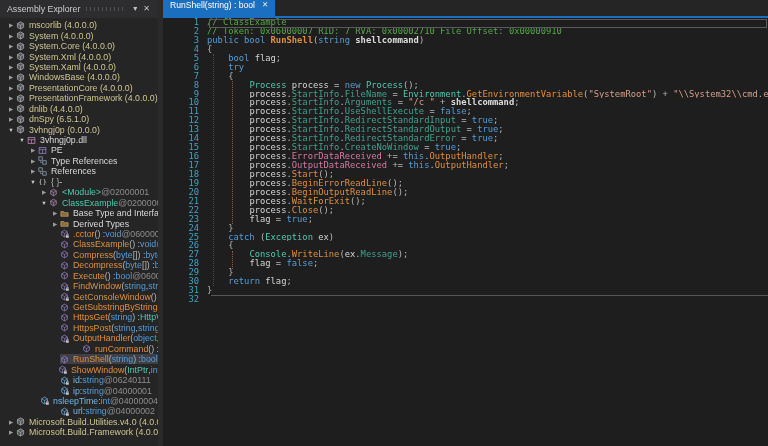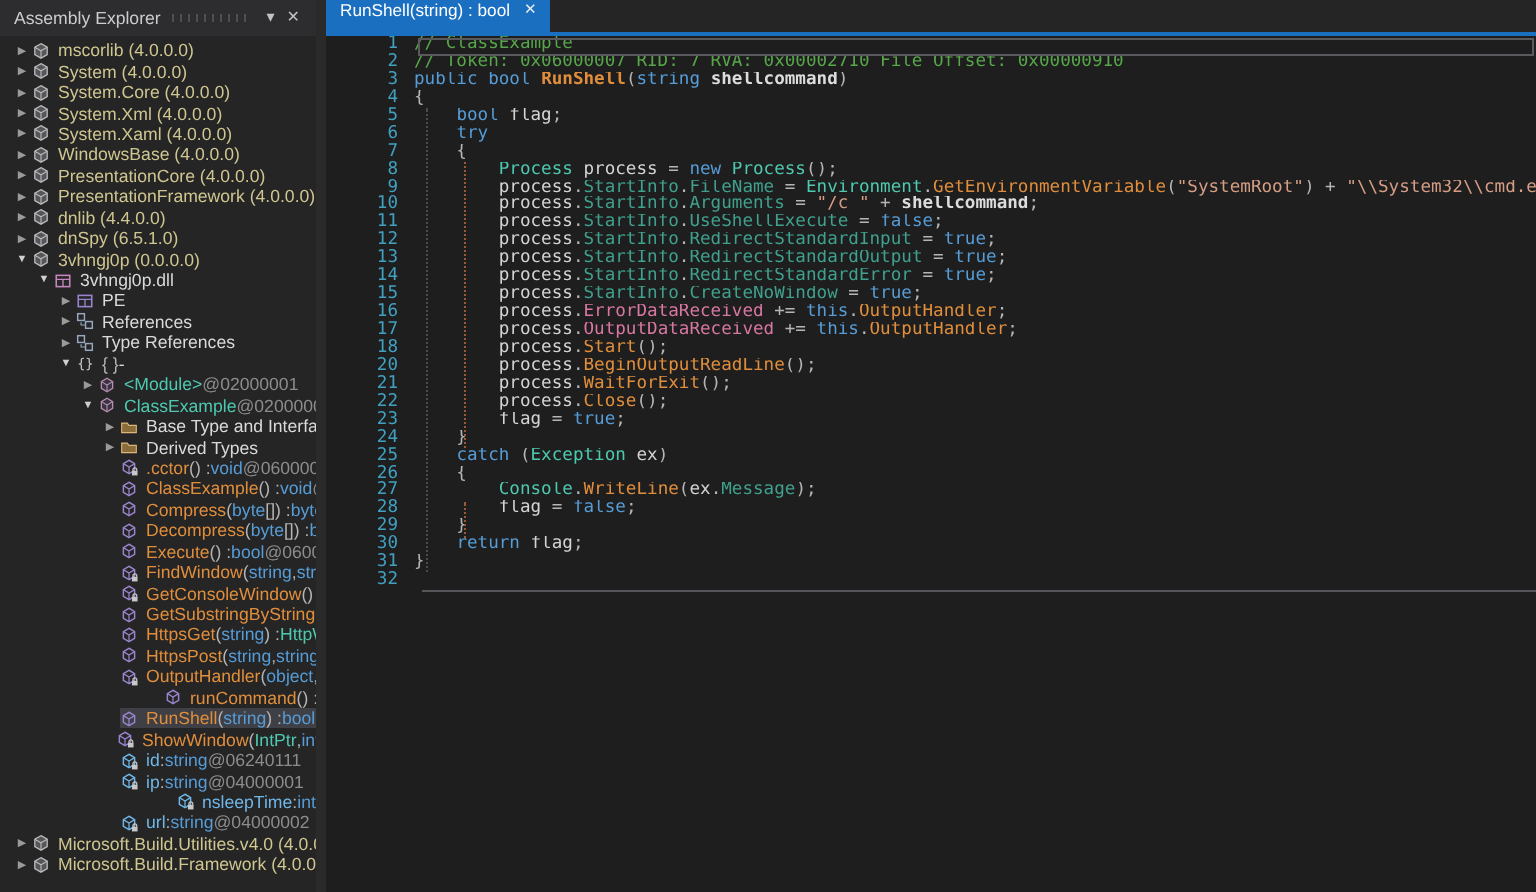--- a/index.html
+++ b/index.html
@@ -221,34 +221,34 @@
         <div class="trow" style="padding-left: 28px;">
           <span class="exp">▶</span>
           <span class="rc">
             <span class="ticon">
               <svg viewBox="0 0 16 16">
                 <rect x="1.5" y="1.5" width="6" height="6" fill="none" stroke="#96A8BE" stroke-width="1.3"></rect>
                 <rect x="8.5" y="8.5" width="6" height="6" fill="none" stroke="#96A8BE" stroke-width="1.3"></rect>
                 <path d="M4.5 9 V11.5 H8" fill="none" stroke="#96A8BE"></path>
               </svg>
             </span>
-            <span class="s-wh">References</span>
+            <span class="s-wh">Type References</span>
           </span>
         </div>
         <div class="trow" style="padding-left: 28px;">
           <span class="exp">▶</span>
           <span class="rc">
             <span class="ticon">
               <svg viewBox="0 0 16 16">
                 <rect x="1.5" y="1.5" width="6" height="6" fill="none" stroke="#96A8BE" stroke-width="1.3"></rect>
                 <rect x="8.5" y="8.5" width="6" height="6" fill="none" stroke="#96A8BE" stroke-width="1.3"></rect>
                 <path d="M4.5 9 V11.5 H8" fill="none" stroke="#96A8BE"></path>
               </svg>
             </span>
-            <span class="s-wh">Type References</span>
+            <span class="s-wh">References</span>
           </span>
         </div>
         <div class="trow" style="padding-left: 28px;">
           <span class="exp e">▼</span>
           <span class="rc">
             <span class="ticon">
               <svg viewBox="0 0 16 16">
                 <text x="1" y="12.5" font-size="12" fill="#C8C8C8" font-family="monospace">{}</text>
               </svg>
             </span>
@@ -555,21 +555,21 @@
                 <path d="M11.5 11.5 v-1 a1.7 1.7 0 0 1 3.4 0 v1" fill="none" stroke="#C8C8C8" stroke-width="1.1"></path>
                 <rect x="10.6" y="11.5" width="5" height="4" fill="#C8C8C8"></rect>
               </svg>
             </span>
             <span class="s-fld">ip</span>
             <span class="s-pl"> : </span>
             <span class="s-k">string</span>
             <span class="s-gr"> @04000001</span>
           </span>
         </div>
-        <div class="trow" style="padding-left: 78px;">
+        <div class="trow" style="padding-left: 30px;">
           <span class="exp"></span>
           <span class="rc">
             <span class="ticon">
               <svg viewBox="0 0 16 16">
                 <path d="M8 2 13 5 V11 L8 14 3 11 V5 Z" fill="none" stroke="#6FB7E8" stroke-width="1.3"></path>
                 <path d="M3 5 8 8 13 5 M8 8 V14" stroke="#6FB7E8" stroke-width="1.1" fill="none"></path>
                 <path d="M11.5 11.5 v-1 a1.7 1.7 0 0 1 3.4 0 v1" fill="none" stroke="#C8C8C8" stroke-width="1.1"></path>
                 <rect x="10.6" y="11.5" width="5" height="4" fill="#C8C8C8"></rect>
               </svg>
             </span>
@@ -650,20 +650,21 @@
           <div class="cl"><span class="ln">9</span><span class="ct"><span class="t-pl">        </span><span class="t-v">process</span><span class="t-pl">.</span><span class="t-pr">StartInfo</span><span class="t-pl">.</span><span class="t-pr">FileName</span><span class="t-pl"> = </span><span class="t-ty">Environment</span><span class="t-pl">.</span><span class="t-m">GetEnvironmentVariable</span><span class="t-pl">(</span><span class="t-s">"SystemRoot"</span><span class="t-pl">) + </span><span class="t-s">"\\System32\\cmd.exe"</span></span></div>
           <div class="cl"><span class="ln">10</span><span class="ct"><span class="t-pl">        </span><span class="t-v">process</span><span class="t-pl">.</span><span class="t-pr">StartInfo</span><span class="t-pl">.</span><span class="t-pr">Arguments</span><span class="t-pl"> = </span><span class="t-s">"/c "</span><span class="t-pl"> + </span><span class="t-pa">shellcommand</span><span class="t-pl">;</span></span></div>
           <div class="cl"><span class="ln">11</span><span class="ct"><span class="t-pl">        </span><span class="t-v">process</span><span class="t-pl">.</span><span class="t-pr">StartInfo</span><span class="t-pl">.</span><span class="t-pr">UseShellExecute</span><span class="t-pl"> = </span><span class="t-k">false</span><span class="t-pl">;</span></span></div>
           <div class="cl"><span class="ln">12</span><span class="ct"><span class="t-pl">        </span><span class="t-v">process</span><span class="t-pl">.</span><span class="t-pr">StartInfo</span><span class="t-pl">.</span><span class="t-pr">RedirectStandardInput</span><span class="t-pl"> = </span><span class="t-k">true</span><span class="t-pl">;</span></span></div>
           <div class="cl"><span class="ln">13</span><span class="ct"><span class="t-pl">        </span><span class="t-v">process</span><span class="t-pl">.</span><span class="t-pr">StartInfo</span><span class="t-pl">.</span><span class="t-pr">RedirectStandardOutput</span><span class="t-pl"> = </span><span class="t-k">true</span><span class="t-pl">;</span></span></div>
           <div class="cl"><span class="ln">14</span><span class="ct"><span class="t-pl">        </span><span class="t-v">process</span><span class="t-pl">.</span><span class="t-pr">StartInfo</span><span class="t-pl">.</span><span class="t-pr">RedirectStandardError</span><span class="t-pl"> = </span><span class="t-k">true</span><span class="t-pl">;</span></span></div>
           <div class="cl"><span class="ln">15</span><span class="ct"><span class="t-pl">        </span><span class="t-v">process</span><span class="t-pl">.</span><span class="t-pr">StartInfo</span><span class="t-pl">.</span><span class="t-pr">CreateNoWindow</span><span class="t-pl"> = </span><span class="t-k">true</span><span class="t-pl">;</span></span></div>
           <div class="cl"><span class="ln">16</span><span class="ct"><span class="t-pl">        </span><span class="t-v">process</span><span class="t-pl">.</span><span class="t-ev">ErrorDataReceived</span><span class="t-pl"> += </span><span class="t-k">this</span><span class="t-pl">.</span><span class="t-m">OutputHandler</span><span class="t-pl">;</span></span></div>
           <div class="cl"><span class="ln">17</span><span class="ct"><span class="t-pl">        </span><span class="t-v">process</span><span class="t-pl">.</span><span class="t-ev">OutputDataReceived</span><span class="t-pl"> += </span><span class="t-k">this</span><span class="t-pl">.</span><span class="t-m">OutputHandler</span><span class="t-pl">;</span></span></div>
           <div class="cl"><span class="ln">18</span><span class="ct"><span class="t-pl">        </span><span class="t-v">process</span><span class="t-pl">.</span><span class="t-m">Start</span><span class="t-pl">();</span></span></div>
+          <div class="cl"><span class="ln">19</span><span class="ct"><span class="t-pl">        </span><span class="t-v">process</span><span class="t-pl">.</span><span class="t-m">BeginErrorReadLine</span><span class="t-pl">();</span></span></div>
           <div class="cl"><span class="ln">20</span><span class="ct"><span class="t-pl">        </span><span class="t-v">process</span><span class="t-pl">.</span><span class="t-m">BeginOutputReadLine</span><span class="t-pl">();</span></span></div>
           <div class="cl"><span class="ln">21</span><span class="ct"><span class="t-pl">        </span><span class="t-v">process</span><span class="t-pl">.</span><span class="t-m">WaitForExit</span><span class="t-pl">();</span></span></div>
           <div class="cl"><span class="ln">22</span><span class="ct"><span class="t-pl">        </span><span class="t-v">process</span><span class="t-pl">.</span><span class="t-m">Close</span><span class="t-pl">();</span></span></div>
           <div class="cl"><span class="ln">23</span><span class="ct"><span class="t-pl">        </span><span class="t-v">flag</span><span class="t-pl"> = </span><span class="t-k">true</span><span class="t-pl">;</span></span></div>
           <div class="cl"><span class="ln">24</span><span class="ct"><span class="t-pl">    }</span></span></div>
           <div class="cl"><span class="ln">25</span><span class="ct"><span class="t-pl">    </span><span class="t-k">catch</span><span class="t-pl"> (</span><span class="t-ty">Exception</span><span class="t-pl"> </span><span class="t-v">ex</span><span class="t-pl">)</span></span></div>
           <div class="cl"><span class="ln">26</span><span class="ct"><span class="t-pl">    {</span></span></div>
           <div class="cl"><span class="ln">27</span><span class="ct"><span class="t-pl">        </span><span class="t-ty">Console</span><span class="t-pl">.</span><span class="t-m">WriteLine</span><span class="t-pl">(</span><span class="t-v">ex</span><span class="t-pl">.</span><span class="t-pr">Message</span><span class="t-pl">);</span></span></div>
           <div class="cl"><span class="ln">28</span><span class="ct"><span class="t-pl">        </span><span class="t-v">flag</span><span class="t-pl"> = </span><span class="t-k">false</span><span class="t-pl">;</span></span></div>
           <div class="cl"><span class="ln">29</span><span class="ct"><span class="t-pl">    }</span></span></div>

